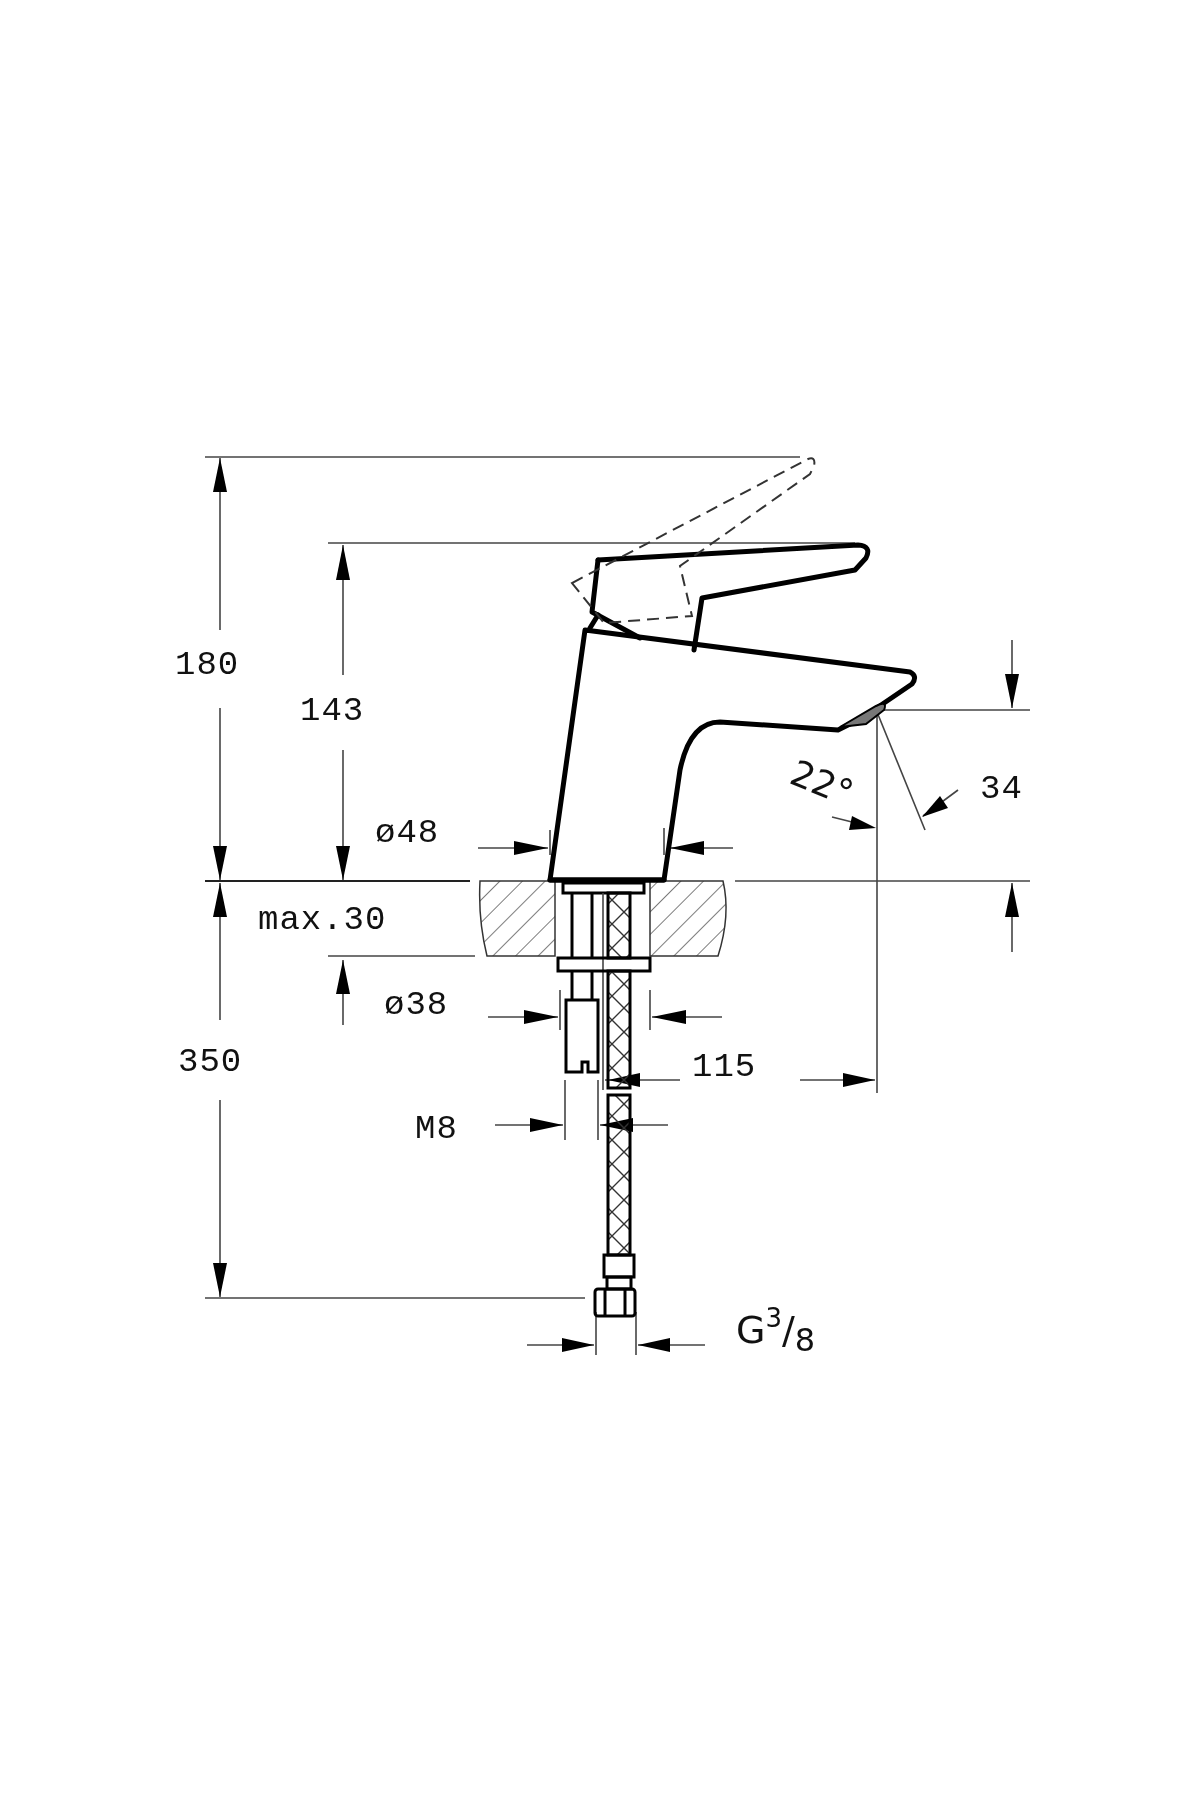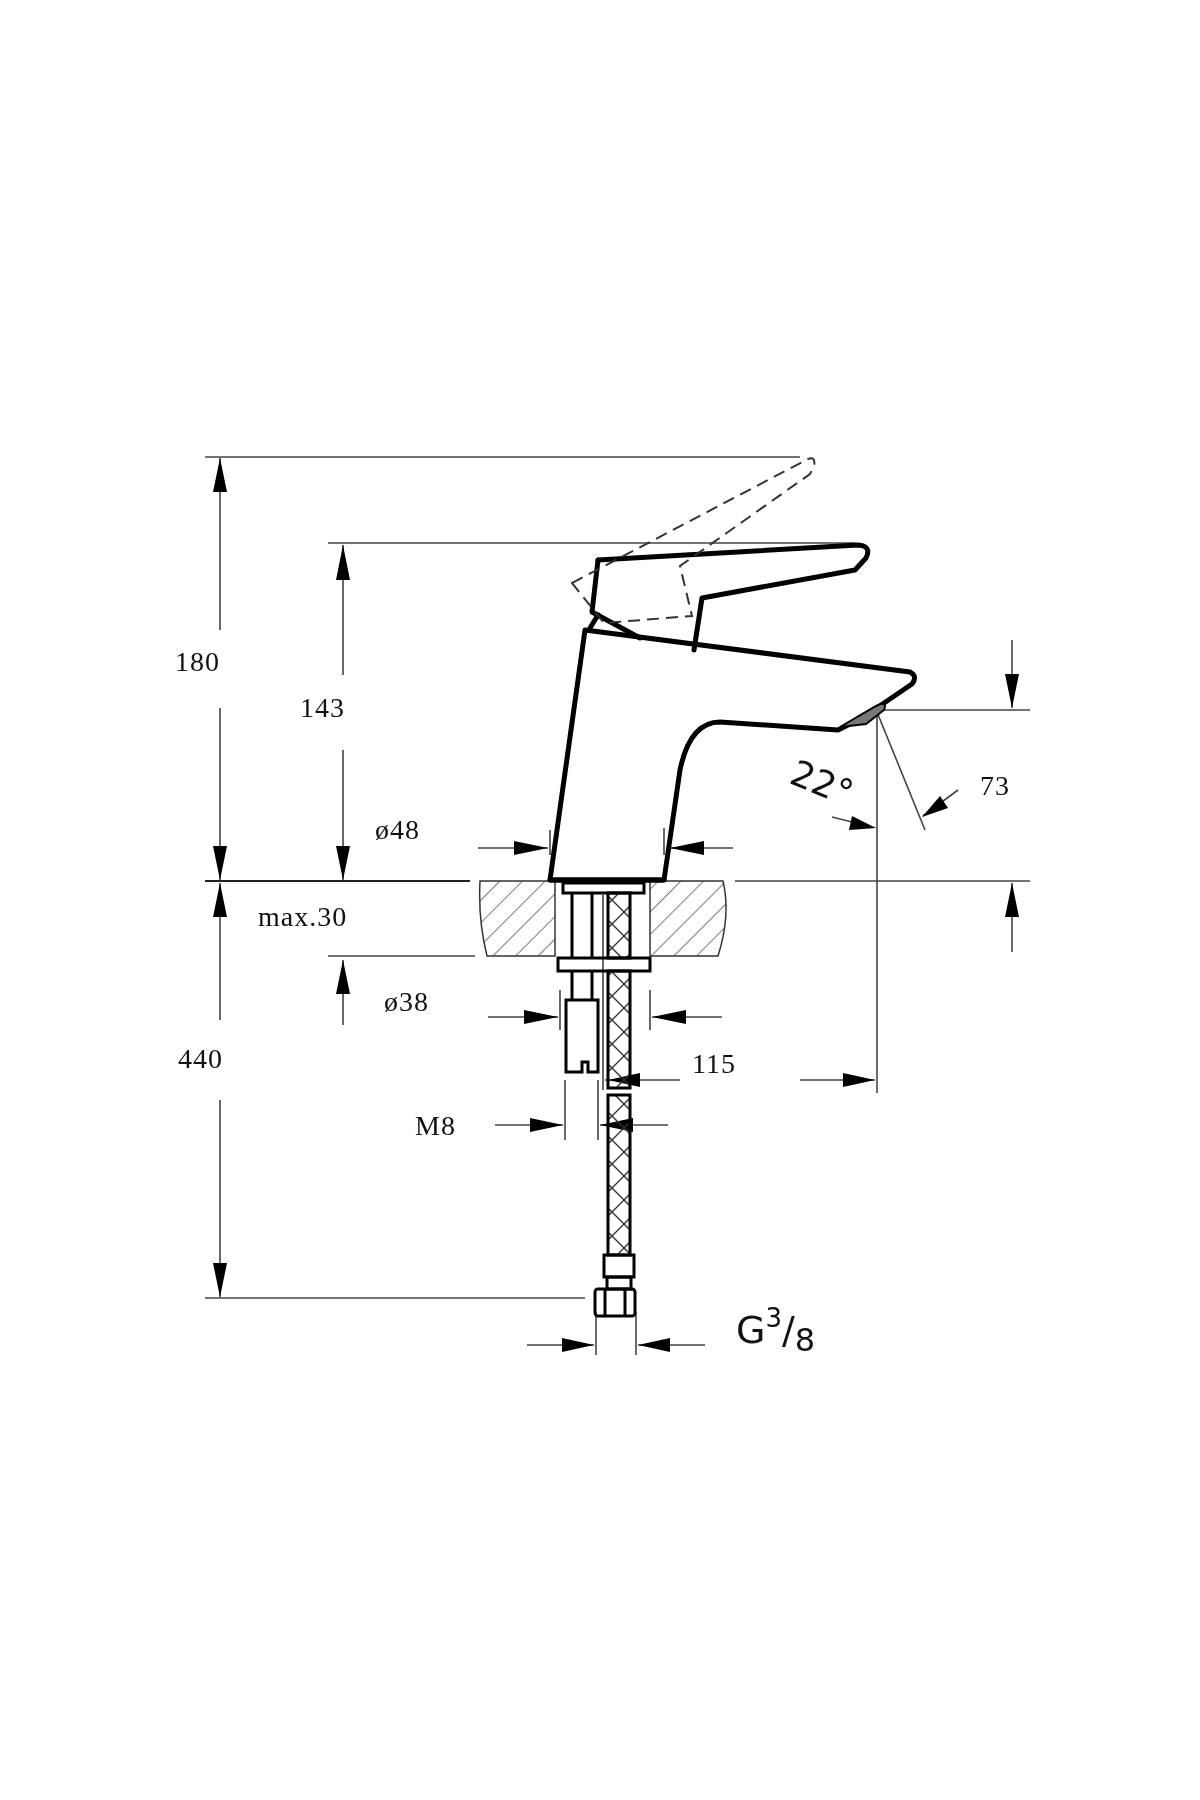--- a/index.html
+++ b/index.html
@@ -16,22 +16,22 @@
     }
     .drawing {
       position: absolute;
       left: 0;
       top: 0;
       width: 1200px;
       height: 1800px;
     }
     .dim-label {
       position: absolute;
-      font-family: Liberation Serif, serif;
-      font-size: 28px;
+      font-family: Liberation Mono, monospace;
+      font-size: 34px;
       color: #111111;
       line-height: 1;
       white-space: nowrap;
       letter-spacing: 1px;
     }
     .angle-label {
       position: absolute;
       font-family: "DejaVu Sans", sans-serif;
       font-size: 36px;
       color: #111111;
@@ -224,20 +224,20 @@
     <line class="med" x1="605" y1="1290" x2="605" y2="1315"></line>
     <line class="med" x1="625" y1="1290" x2="625" y2="1315"></line>
   </g>
 </svg>
 
 <div class="dim-label" style="left:175px; top:648px;">180</div>
 <div class="dim-label" style="left:300px; top:694px;">143</div>
 <div class="dim-label" style="left:375px; top:816px;">ø48</div>
 <div class="dim-label" style="left:258px; top:903px;">max.30</div>
 <div class="dim-label" style="left:384px; top:988px;">ø38</div>
-<div class="dim-label" style="left:178px; top:1045px;">440</div>
+<div class="dim-label" style="left:178px; top:1045px;">350</div>
 <div class="dim-label" style="left:692px; top:1050px;text-align:center;">115</div>
 <div class="dim-label" style="left:415px; top:1112px;">M8</div>
-<div class="dim-label" style="left:980px; top:772px;">73</div>
+<div class="dim-label" style="left:980px; top:772px;">34</div>
 <div class="angle-label" style="left:800px; top:752px;">22°</div>
 <div class="thread-label" style="left:728px; top:1308px;margin-left:8px;">
   <span>G</span><span class="sup">3</span><span class="slash">/</span><span class="sub">8</span>
 </div>
 
 </body></html>

